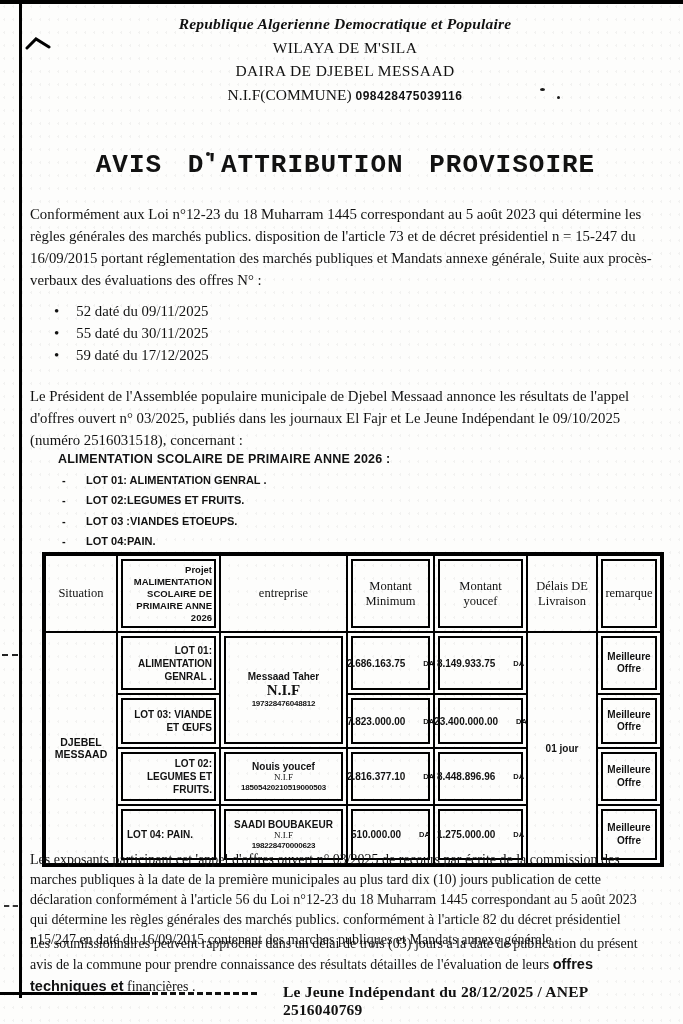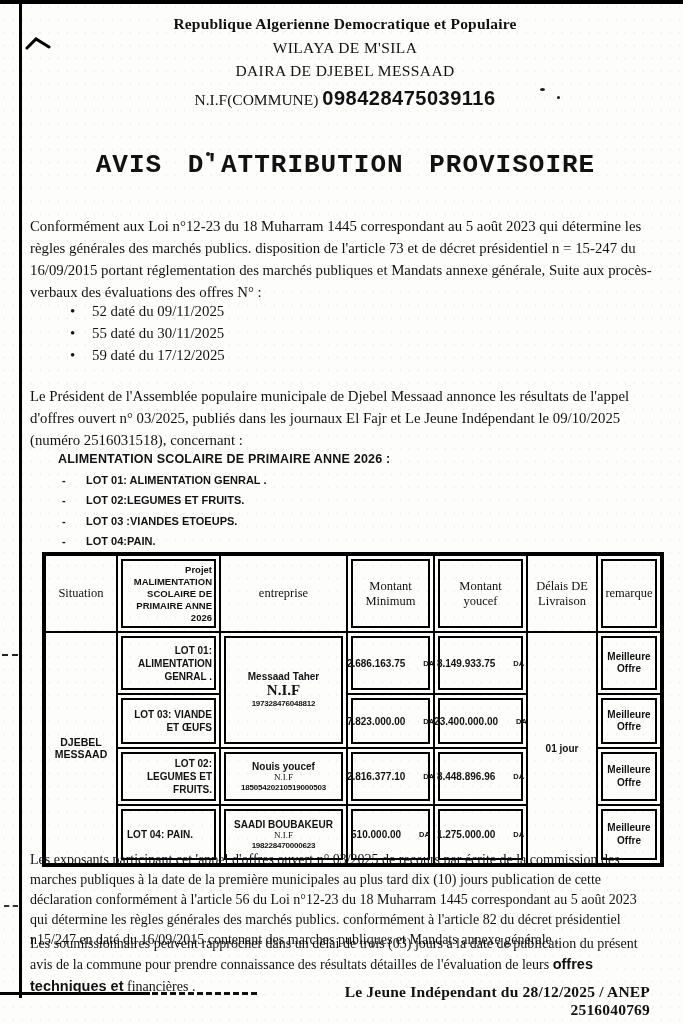--- a/index.html
+++ b/index.html
@@ -15,31 +15,31 @@
   .scan-top   { position:absolute; top:0; left:0; width:683px; height:4px; background:#000; }
   .scan-left  { position:absolute; top:0; left:19px; width:3px; height:998px; background:#000; }
   .scan-rule-bottom { position:absolute; top:992px; left:0; width:150px; border-top:3px solid #000; }
   .scan-rule-bottom-dash { position:absolute; top:992px; left:152px; width:105px; border-top:3px dashed #111; }
   .scan-caret { position:absolute; top:36px; left:25px; }
   .scan-dash-a { position:absolute; top:654px; left:2px; width:16px; border-top:2px dashed #222; }
   .scan-dash-b { position:absolute; top:905px; left:4px; width:14px; border-top:2px dashed #333; }
   .speck { position:absolute; background:#1a1a1a; border-radius:50%; }
 
   .header-block { position:absolute; top:12px; left:60px; width:570px; text-align:center; line-height:1.52; }
-  .hdr1 { font-size:15.5px; font-weight:bold; letter-spacing:.2px; }
+  .hdr1 { font-size:15.5px; font-weight:bold; font-style:italic; letter-spacing:.2px; }
   .hdr  { font-size:15.5px; letter-spacing:.4px; }
   .hdr-nif { font-size:15.5px; }
-  .hdr-nif b { font-family:"Liberation Sans", sans-serif; font-size:20px; letter-spacing:.5px; }
+  .hdr-nif b { font-family:"Liberation Sans", sans-serif; font-size:12px; letter-spacing:.5px; }
 
   .doc-title { position:absolute; top:150px; left:4px; width:683px; text-align:center;
     font-size:26px; font-weight:bold; letter-spacing:1px; word-spacing:9px;font-family:Liberation Mono, monospace; }
 
   .para { position:absolute; left:30px; width:628px; font-size:14.8px; line-height:1.48; }
-  .p1 { top:216px; }
-  .bullets { position:absolute; top:300px; left:68px; list-style:none; }
+  .p1 { top:204px; }
+  .bullets { position:absolute; top:300px; left:52px; list-style:none;text-align:center; }
   .bullets li { font-size:14.8px; line-height:1.5; padding-left:24px; position:relative; }
   .bullets li::before { content:"•"; position:absolute; left:2px; font-size:15px; }
   .p2 { top:386px; }
 
   .lots { position:absolute; top:452px; left:58px; font-family:"Liberation Sans", sans-serif; }
   .lots-heading { font-size:12.5px; font-weight:bold; letter-spacing:.2px; margin-bottom:4px; }
   .lots-list { list-style:none; }
   .lots-list li { font-size:11px; font-weight:bold; line-height:1.85; padding-left:28px; position:relative; }
   .lots-list li::before { content:"-"; position:absolute; left:4px; }
 
@@ -63,21 +63,21 @@
   .amt-val { font-size:10px; }
   .amt-cur { font-size:7.5px; }
   .rem-cell .inner { font-size:10px; line-height:1.25; }
   .sit-cell { font-size:10.5px; }
   .del-cell { font-size:10px; }
   tr.r1 td { height:62px; } tr.r2 td { height:54px; } tr.r3 td { height:50px; } tr.r4 td { height:60px; }
 
   .p3 { top:850px; font-size:14px; line-height:1.43; }
   .p4 { top:934px; font-size:14px; line-height:1.45; }
   .p4 b { font-family:"Liberation Sans", sans-serif; font-size:14.5px; }
-  .doc-footer { position:absolute; top:983px; left:270px; width:380px; text-align:right;
+  .doc-footer { position:absolute; top:983px; left:283px; width:380px; 
     font-size:15.5px; font-weight:bold; letter-spacing:.2px; }
 </style>
 </head>
 <body>
 
 <div class="page">
 
   <div class="scan-top"></div>
   <div class="scan-left"></div>
   <div class="scan-rule-bottom"></div>

